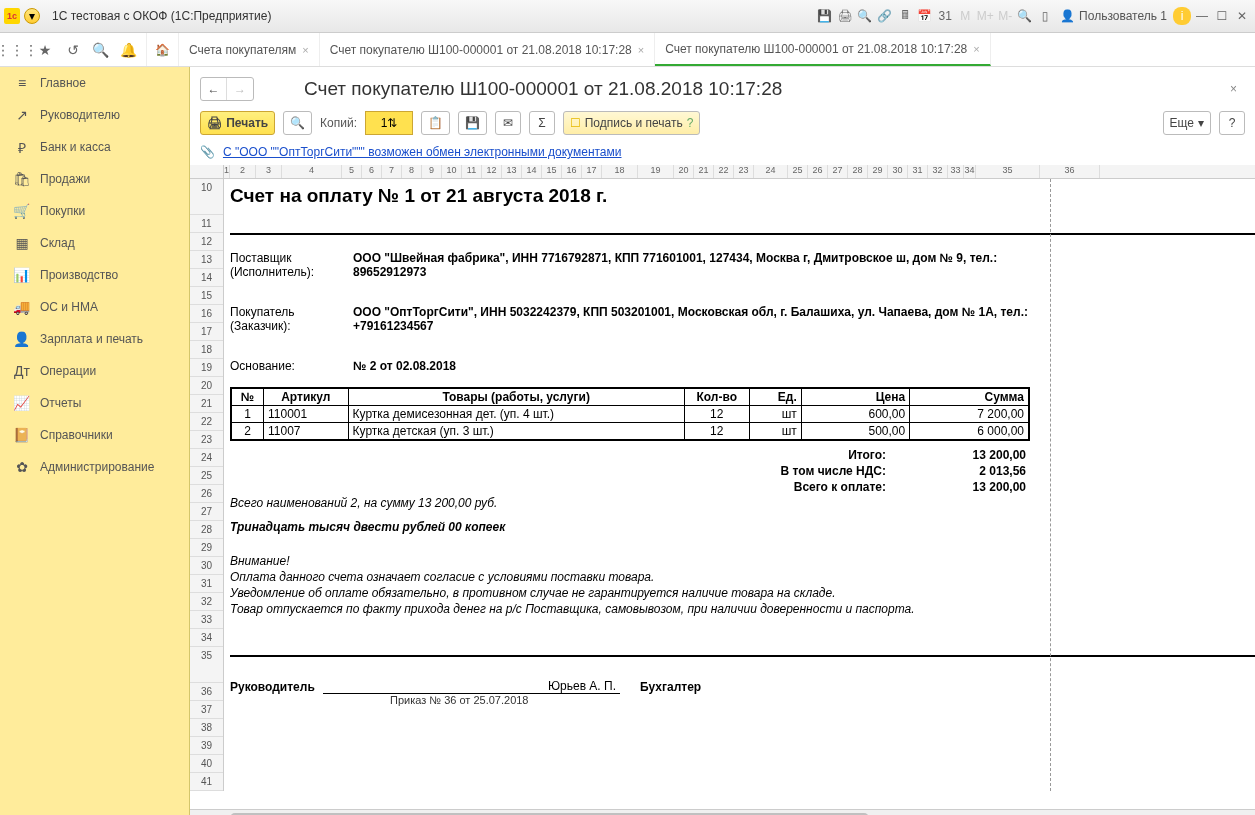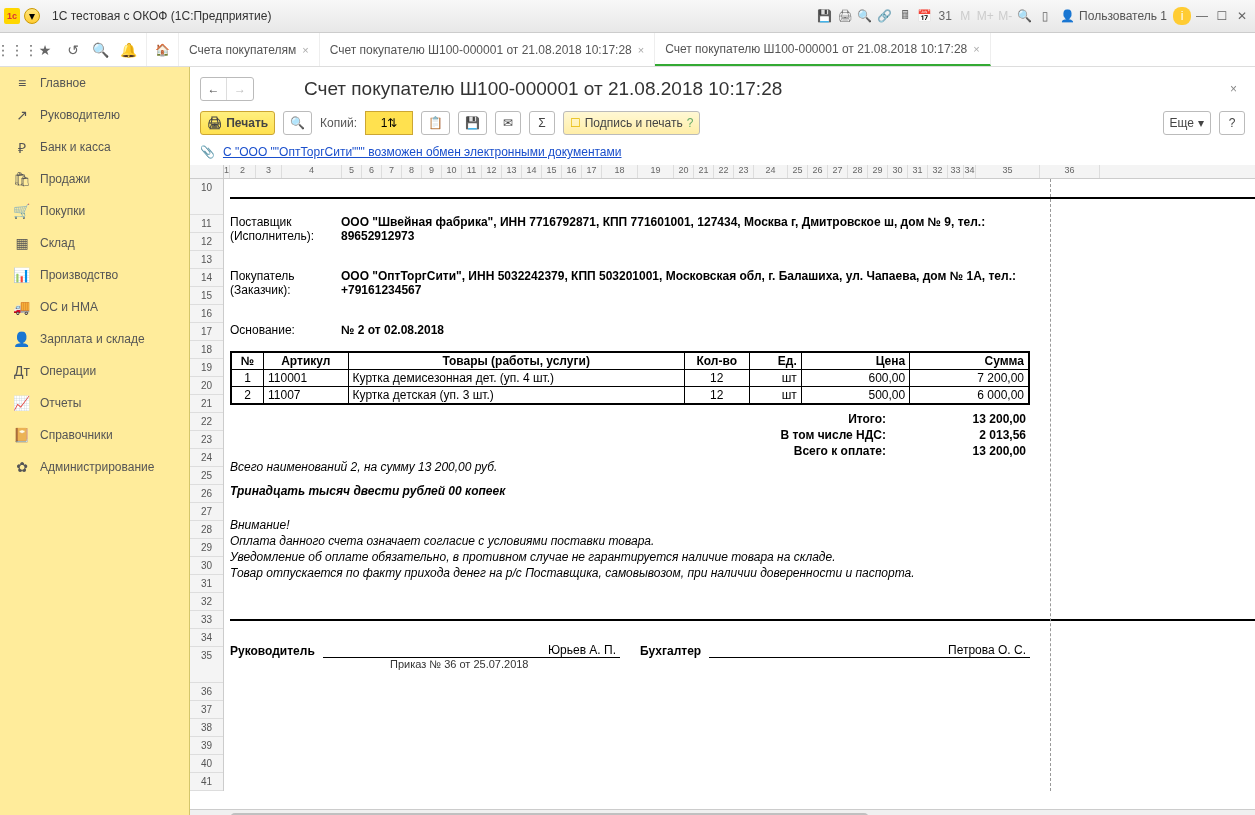--- a/index.html
+++ b/index.html
@@ -56,21 +56,21 @@
 .colhdr .cc { border-right:1px solid #ddd; text-align:center; cursor:pointer; }
 
 .sheet-content { flex:1; position:relative; }
 .page-edge { position:absolute; top:0; bottom:0; border-right:1px dashed #999; }
 
 .content-inner { padding-left: 6px; }
 .blank-row { height:18px; }
 
 .inv-title { font-size:19px; font-weight:bold; padding: 2px 0; }
 
-.info-row { display:flex; min-height:18px; gap: 6px; }
+.info-row { display:flex; min-height:18px; gap: 18px; }
 .info-label { width: 105px; }
 .info-val { font-weight:bold; flex:1; }
 
 .items-table { border-collapse:collapse; margin-top:2px; width: 800px; }
 .items-table th, .items-table td { border:1px solid #000; padding: 1px 4px; font-size:12px; }
 .items-table th { font-weight:bold; text-align:center; }
 .items-table .num { width:30px; text-align:center; }
 .items-table .art { width:78px; }
 .items-table .name { width:310px; }
 .items-table .qty { width:60px; text-align:center; }
@@ -184,21 +184,21 @@
       <div class="item">
         <span class="ic">📊</span>
         <span>Производство</span>
       </div>
       <div class="item">
         <span class="ic">🚚</span>
         <span>ОС и НМА</span>
       </div>
       <div class="item">
         <span class="ic">👤</span>
-        <span>Зарплата и складе</span>
+        <span>Зарплата и печать</span>
       </div>
       <div class="item">
         <span class="ic">Дт</span>
         <span>Операции</span>
       </div>
       <div class="item">
         <span class="ic">📈</span>
         <span>Отчеты</span>
       </div>
       <div class="item">
@@ -319,20 +319,21 @@
             <div class="rn">36</div>
             <div class="rn">37</div>
             <div class="rn">38</div>
             <div class="rn">39</div>
             <div class="rn">40</div>
             <div class="rn">41</div>
           </div>
         <div class="sheet-content">
           <div class="page-edge" style="left:826px"></div>
           <div class="content-inner">
+            <div class="inv-title" style="height:36px;line-height:30px">Счет на оплату № 1 от 21 августа 2018 г.</div>
             <div class="blank-row"></div>
             <div class="blank-row" style="border-top:2px solid #000;"></div>
             <div class="info-row" style="height:36px">
               <div class="info-label">Поставщик (Исполнитель):</div>
               <div class="info-val" style="max-width:700px">ООО "Швейная фабрика", ИНН 7716792871, КПП 771601001, 127434, Москва г, Дмитровское ш, дом № 9, тел.: 89652912973</div>
             </div>
             <div class="blank-row"></div>
             <div class="info-row" style="height:36px">
               <div class="info-label">Покупатель (Заказчик):</div>
               <div class="info-val" style="max-width:700px">ООО "ОптТоргСити", ИНН 5032242379, КПП 503201001, Московская обл, г. Балашиха, ул. Чапаева, дом № 1А, тел.: +79161234567</div>
@@ -405,21 +406,20 @@
             <div class="blank-row" style="border-top:2px solid #000;height:10px"></div>
 
             <div class="sig-area">
               <div class="sig-block">
                 <span class="sig-label">Руководитель</span>
                 <span class="sig-line">Юрьев А. П.</span>
               </div>
               <div style="width:20px"></div>
               <div class="sig-block">
                 <span class="sig-label">Бухгалтер</span>
-                <span class="sig-line">Петрова О. С.</span>
               </div>
             </div>
             <div class="sig-note">Приказ № 36 от 25.07.2018</div>
             <div class="blank-row"></div>
           </div>
         </div>
       </div>
     </div>
     <div class="hscroll">
         <div class="thumb"></div>

